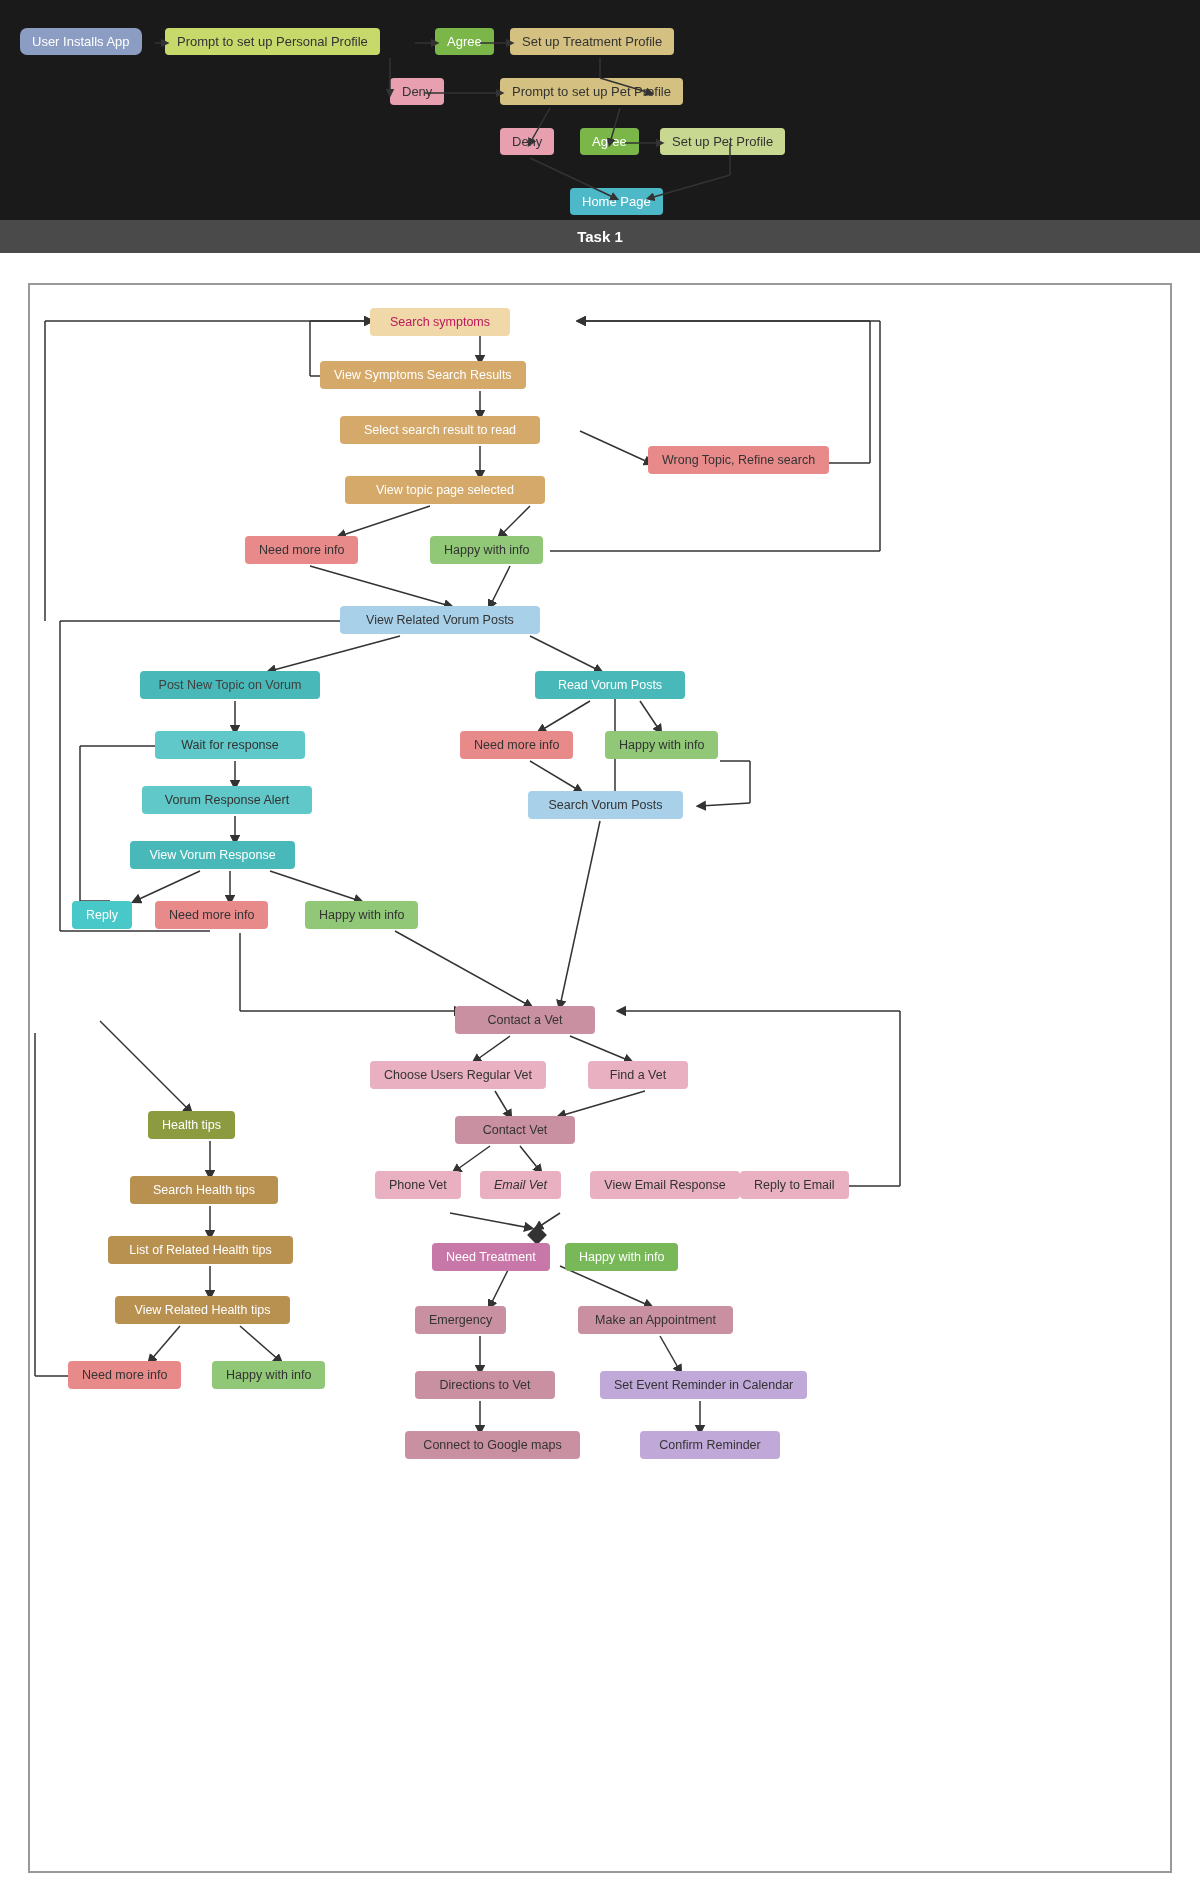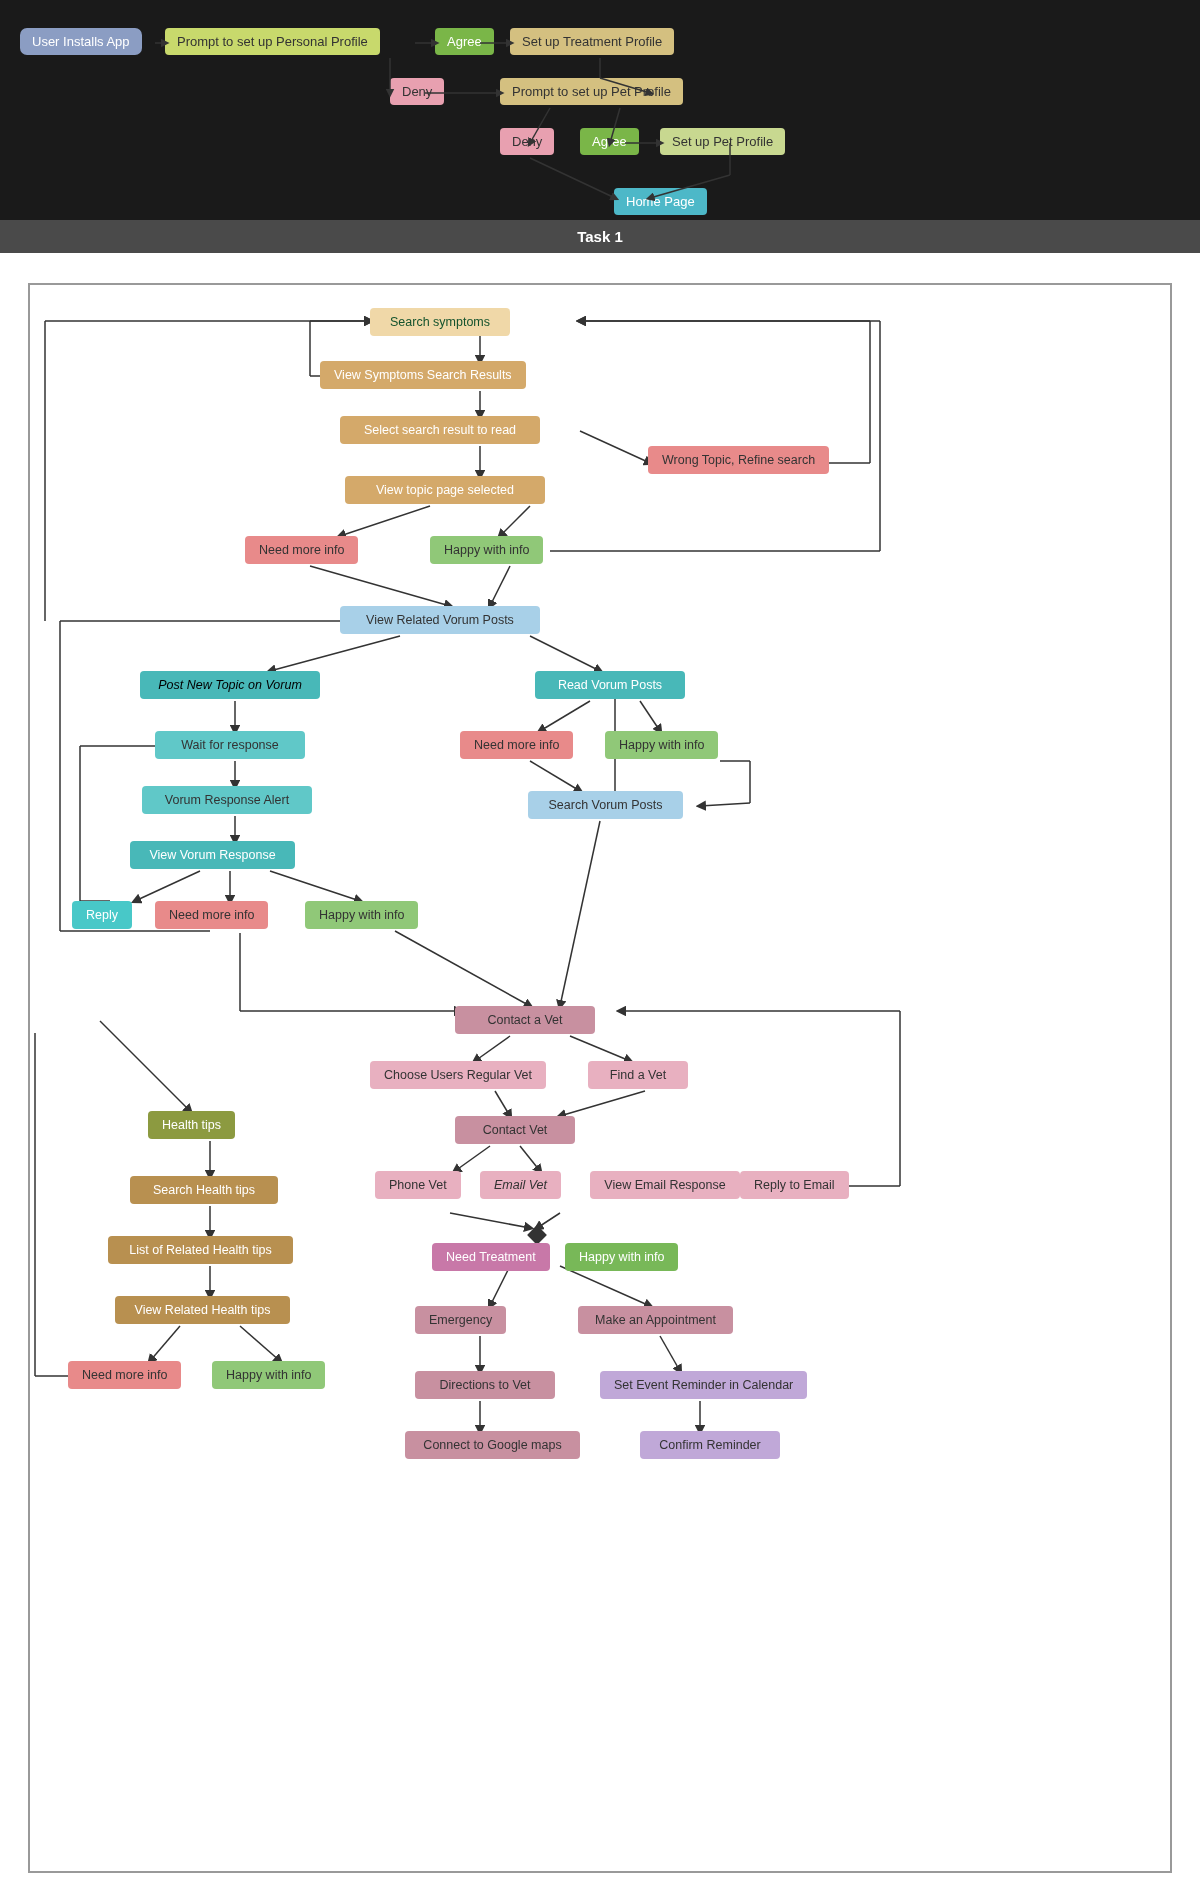--- a/index.html
+++ b/index.html
@@ -109,21 +109,21 @@
   <div class="flow-node node-pink" style="left:390px; top:78px;">Deny</div>
 
   <div class="flow-node" style="left:500px; top:78px; background:#d4c080; color:#333;">Prompt to set up Pet Profile</div>
 
   <div class="flow-node node-pink" style="left:500px; top:128px;">Deny</div>
 
   <div class="flow-node node-green" style="left:580px; top:128px;">Agree</div>
 
   <div class="flow-node" style="left:660px; top:128px; background:#c8d890; color:#333;">Set up Pet Profile</div>
 
-  <div class="flow-node node-teal-blue" style="left:570px; top:188px;margin-left:44px;">Home Page</div>
+  <div class="flow-node node-teal-blue" style="left:570px; top:188px;">Home Page</div>
 
   <svg style="position:absolute;top:0;left:0;width:100%;height:220px;pointer-events:none;">
 
     <line x1="155" y1="43" x2="165" y2="43" stroke="#333" stroke-width="1.5" marker-end="url(#arrow-top)"></line>
 
     <line x1="415" y1="43" x2="435" y2="43" stroke="#333" stroke-width="1.5" marker-end="url(#arrow-top)"></line>
 
     <line x1="480" y1="43" x2="510" y2="43" stroke="#333" stroke-width="1.5" marker-end="url(#arrow-top)"></line>
 
     <line x1="390" y1="58" x2="390" y2="93" stroke="#333" stroke-width="1.5" marker-end="url(#arrow-top)"></line>
@@ -281,37 +281,37 @@
       <line x1="35" y1="1123" x2="35" y2="780" stroke="#333" stroke-width="1.5"></line>
 
       <line x1="240" y1="680" x2="240" y2="758" stroke="#333" stroke-width="1.5"></line>
       <line x1="240" y1="758" x2="460" y2="758" stroke="#333" stroke-width="1.5" marker-end="url(#arr)"></line>
 
       <line x1="830" y1="933" x2="900" y2="933" stroke="#333" stroke-width="1.5"></line>
       <line x1="900" y1="933" x2="900" y2="758" stroke="#333" stroke-width="1.5"></line>
       <line x1="900" y1="758" x2="620" y2="758" stroke="#333" stroke-width="1.5" marker-end="url(#arr)"></line>
     </svg>
 
-    <div class="diagram-node" style="left:370px;top:55px;background:#f0d8a8;color:#14532d;min-width:140px;">Search symptoms</div>
+    <div class="diagram-node" style="left:370px;top:55px;background:#f0d8a8;color:#be185d;min-width:140px;">Search symptoms</div>
 
     <div class="diagram-node" style="left:320px;top:108px;background:#d4a96a;color:#fff;min-width:200px;">View Symptoms Search Results</div>
 
     <div class="diagram-node" style="left:340px;top:163px;background:#d4a96a;color:#fff;min-width:200px;">Select search result to read</div>
 
     <div class="diagram-node" style="left:648px;top:193px;background:#e88a8a;color:#333;min-width:180px;">Wrong Topic, Refine search</div>
 
     <div class="diagram-node" style="left:345px;top:223px;background:#d4a96a;color:#fff;min-width:200px;">View topic page selected</div>
 
     <div class="diagram-node" style="left:245px;top:283px;background:#e88a8a;color:#333;">Need more info</div>
 
     <div class="diagram-node" style="left:430px;top:283px;background:#90c878;color:#333;">Happy with info</div>
 
     <div class="diagram-node" style="left:340px;top:353px;background:#a8d0e8;color:#333;min-width:200px;">View Related Vorum Posts</div>
 
-    <div class="diagram-node" style="left:140px;top:418px;background:#48b8b8;color:#000000;min-width:180px;font-style:italic;">Post New Topic on Vorum</div>
+    <div class="diagram-node" style="left:140px;top:418px;background:#48b8b8;color:#404040;min-width:180px;">Post New Topic on Vorum</div>
 
     <div class="diagram-node" style="left:535px;top:418px;background:#48b8b8;color:#fff;min-width:150px;">Read Vorum Posts</div>
 
     <div class="diagram-node" style="left:155px;top:478px;background:#60c8c8;color:#333;min-width:150px;">Wait for response</div>
 
     <div class="diagram-node" style="left:460px;top:478px;background:#e88a8a;color:#333;">Need more info</div>
 
     <div class="diagram-node" style="left:605px;top:478px;background:#90c878;color:#333;">Happy with info</div>
 
     <div class="diagram-node" style="left:142px;top:533px;background:#60c8c8;color:#333;min-width:170px;">Vorum Response Alert</div>

